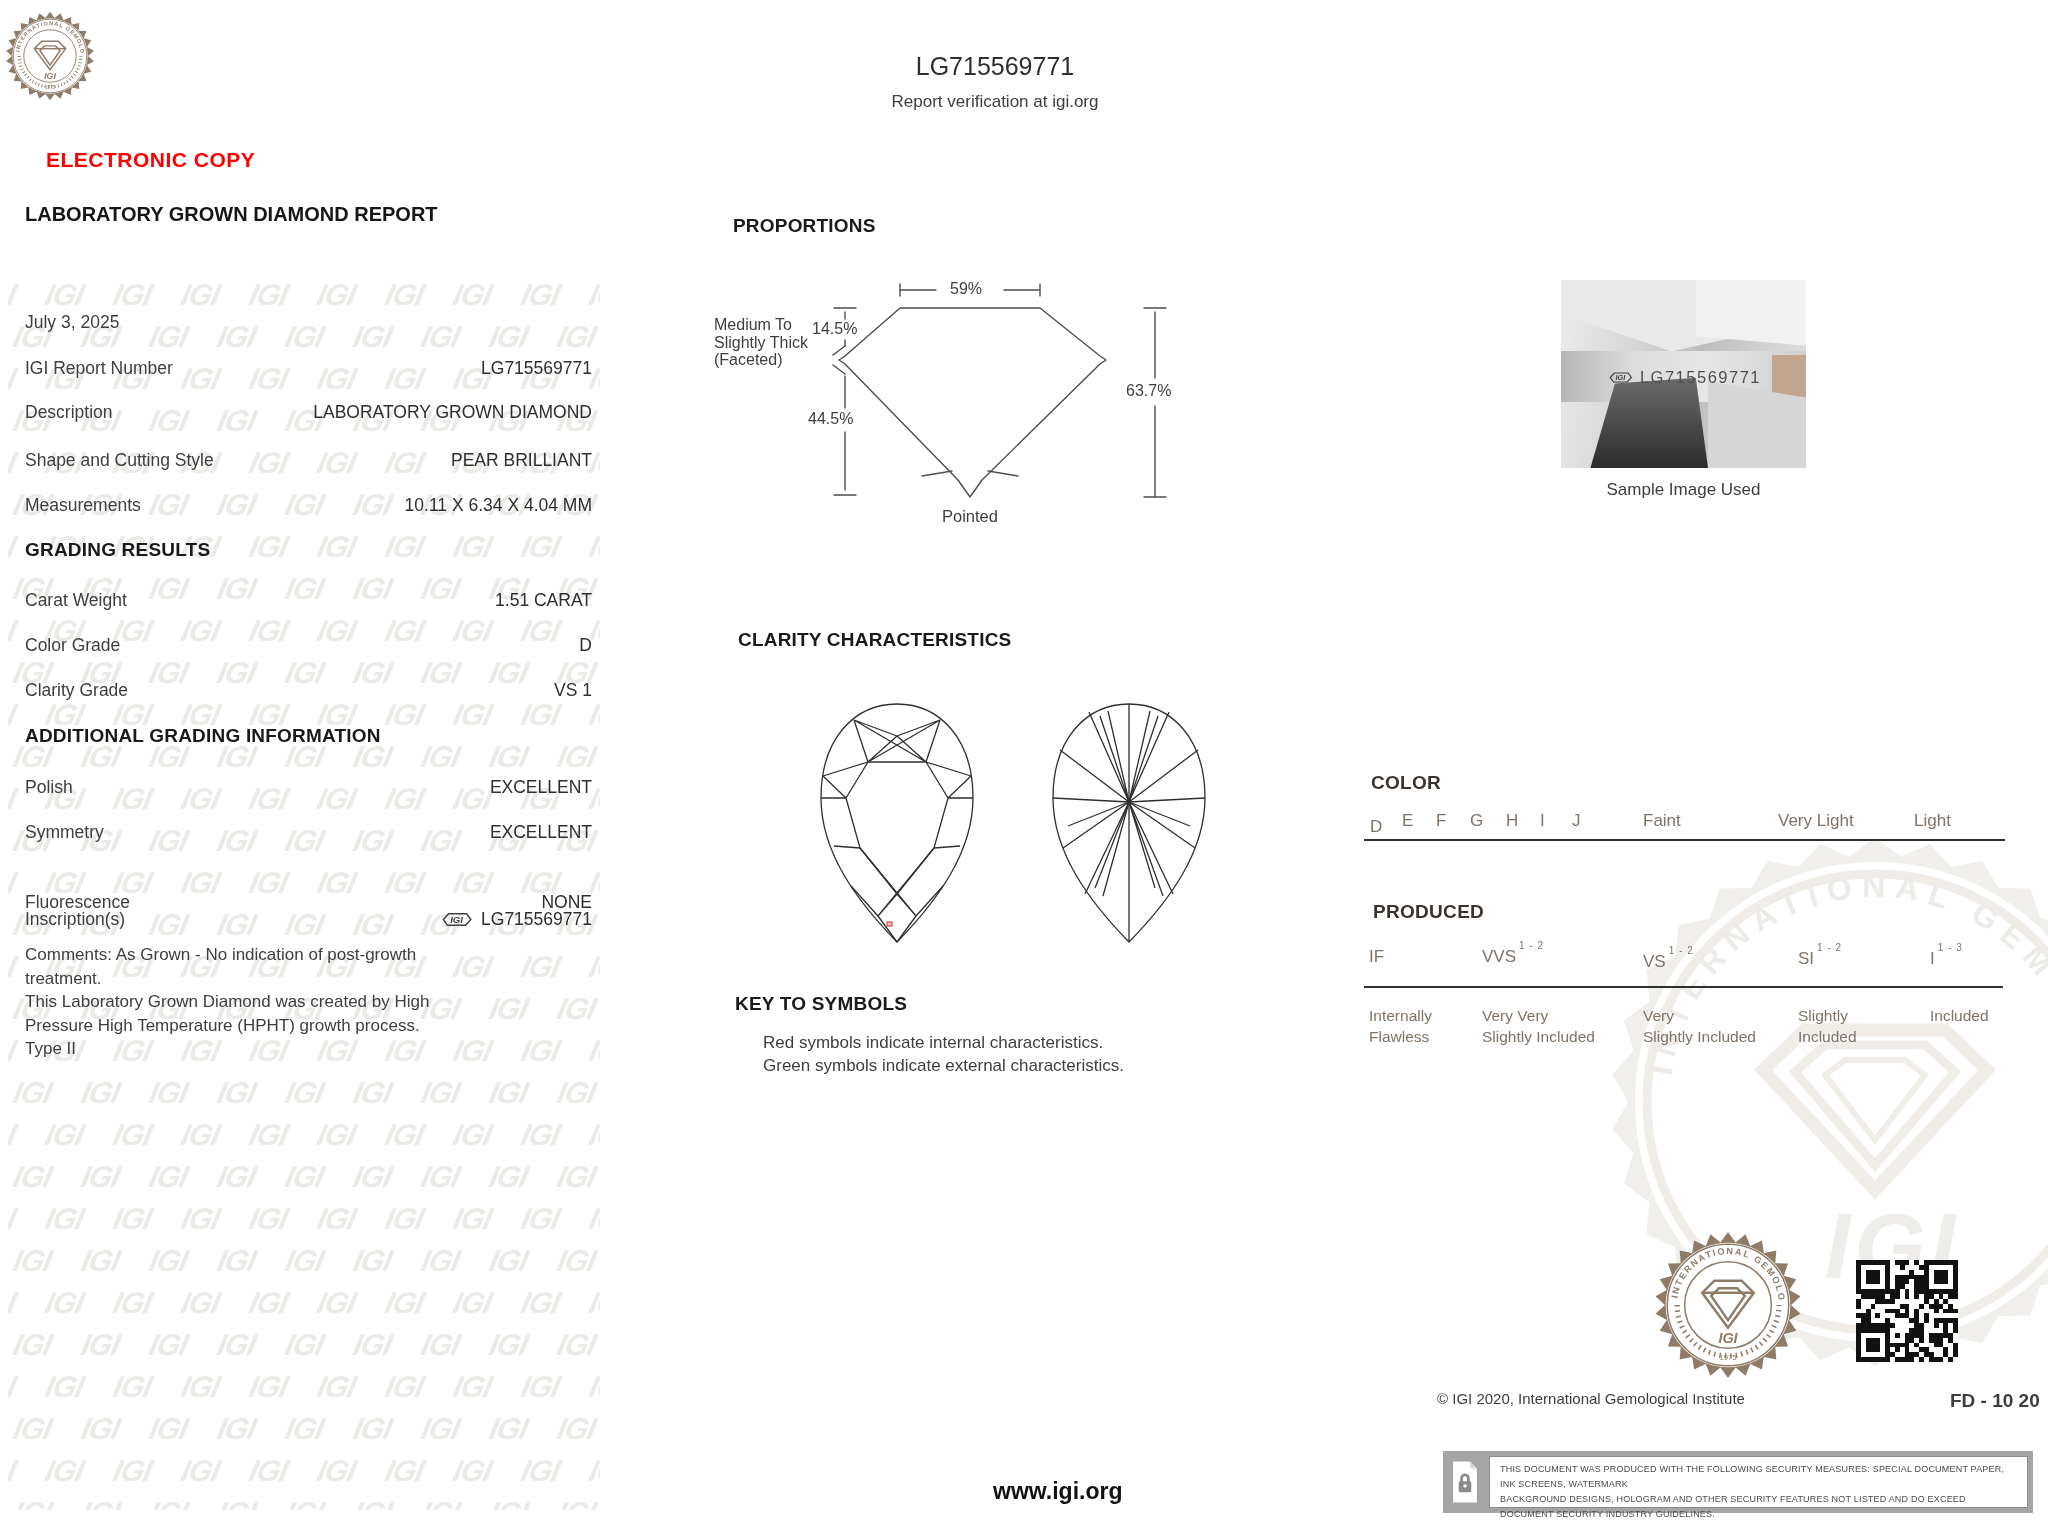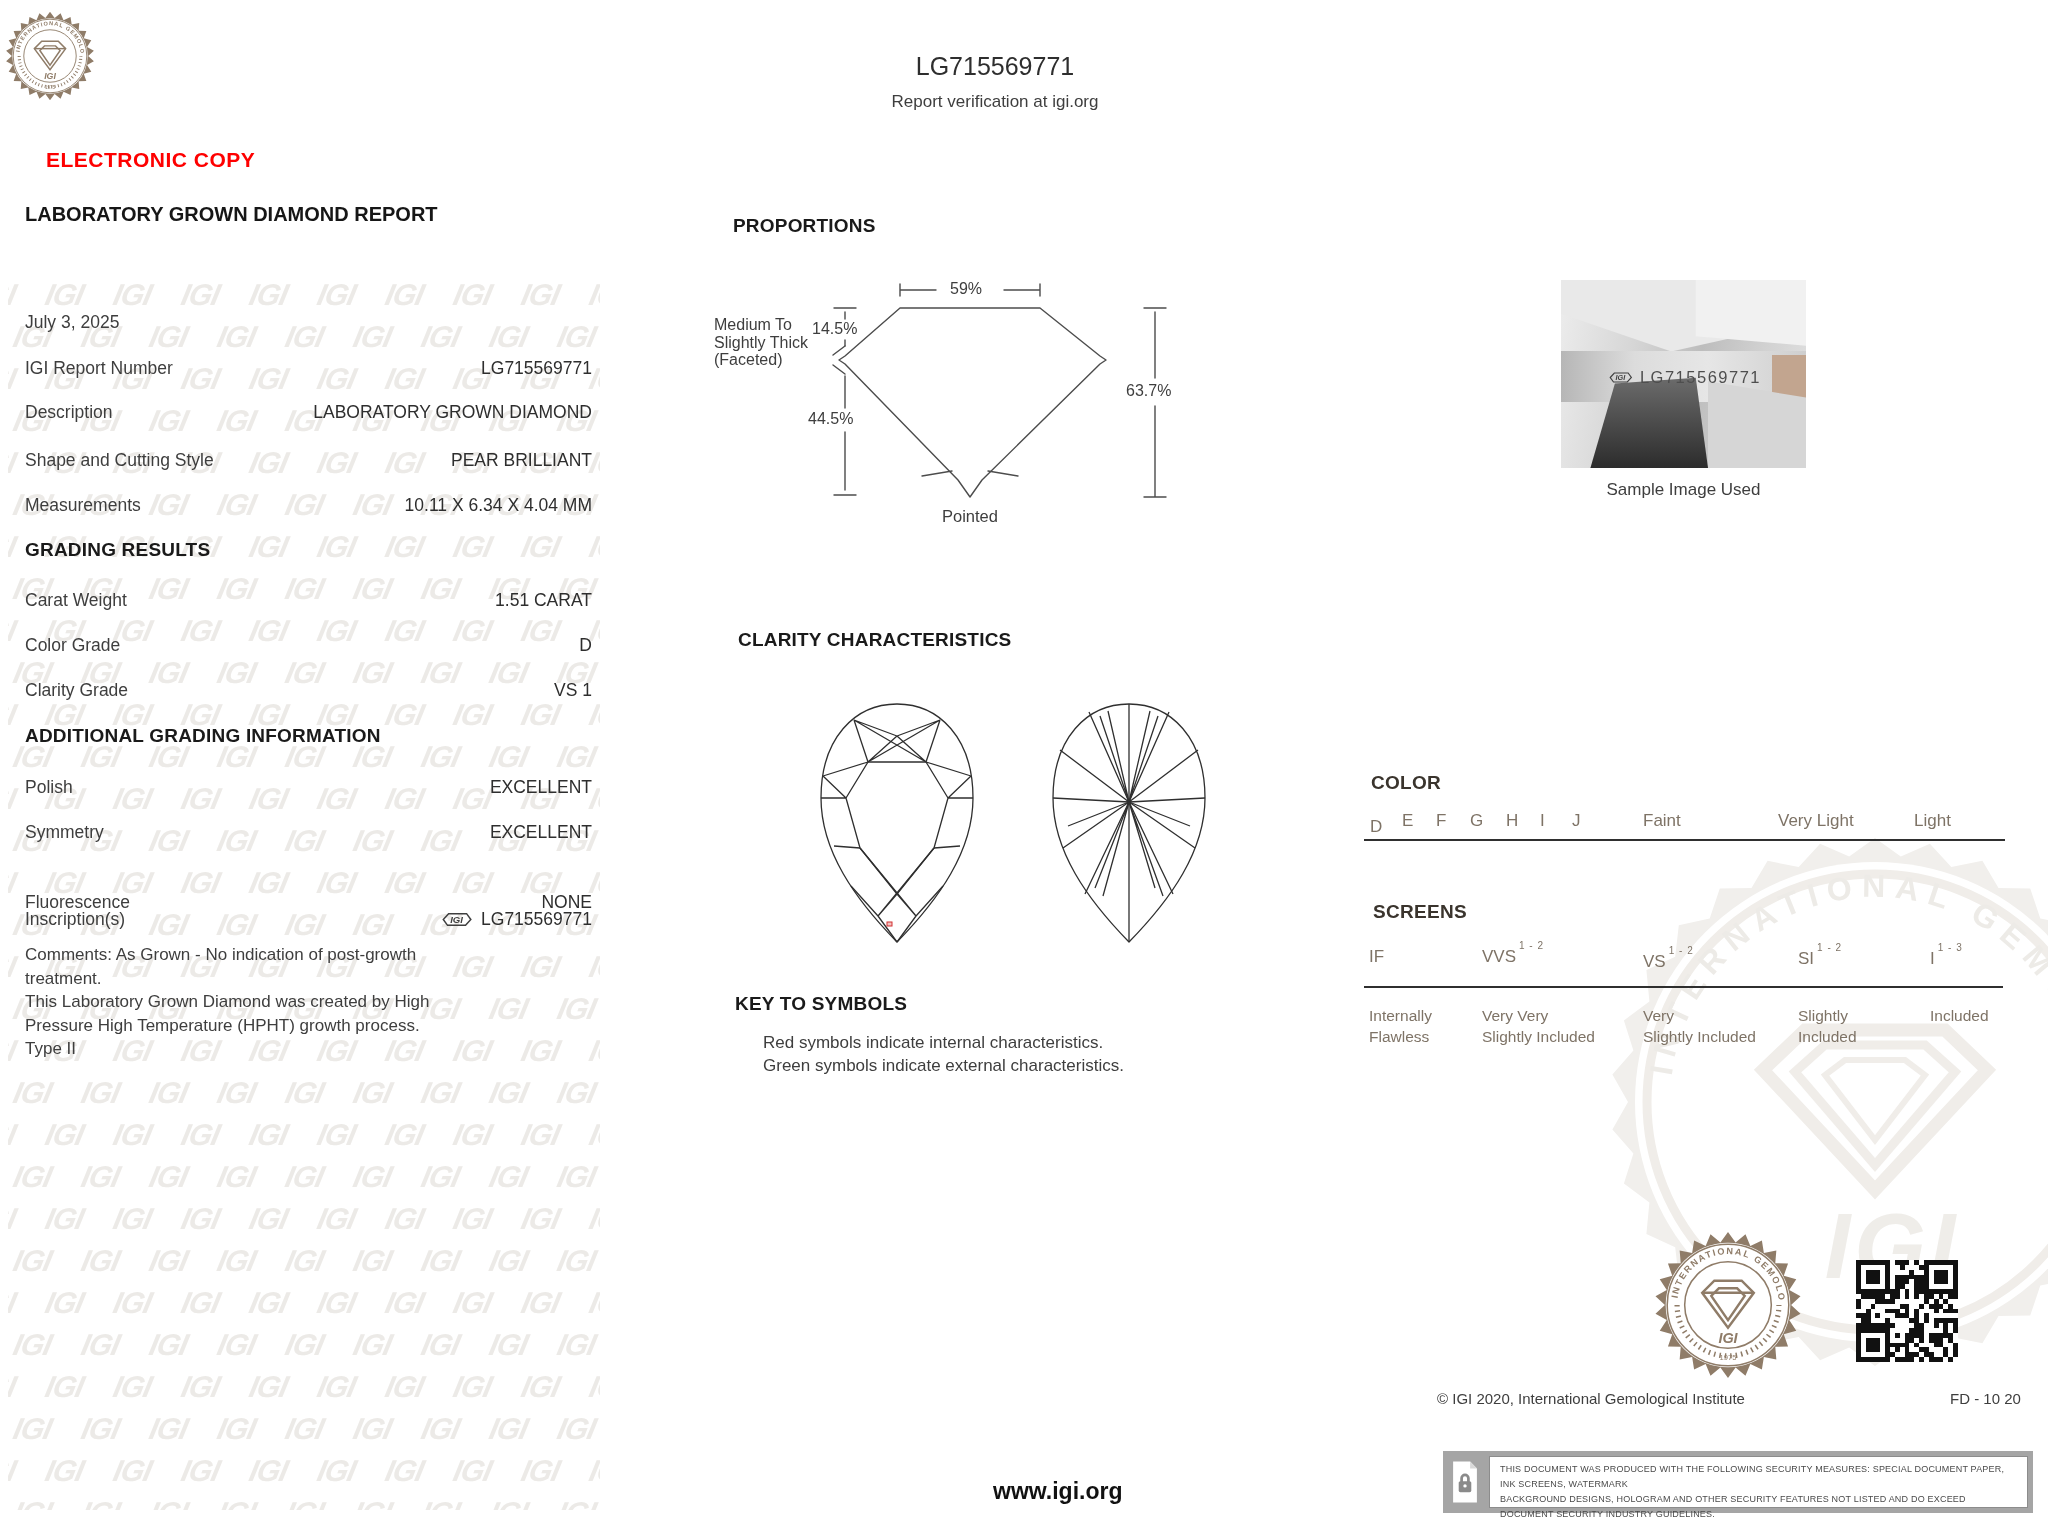--- a/index.html
+++ b/index.html
@@ -513,21 +513,21 @@
   <span class="abs z scale-letter" style="left:1436px;top:811px;">F</span>
   <span class="abs z scale-letter" style="left:1470px;top:811px;">G</span>
   <span class="abs z scale-letter" style="left:1506px;top:811px;">H</span>
   <span class="abs z scale-letter" style="left:1540px;top:811px;">I</span>
   <span class="abs z scale-letter" style="left:1572px;top:811px;">J</span>
   <span class="abs z scale-letter" style="left:1643px;top:811px;">Faint</span>
   <span class="abs z scale-letter" style="left:1778px;top:811px;">Very Light</span>
   <span class="abs z scale-letter" style="left:1914px;top:811px;">Light</span>
   <div class="abs z scale-line" style="left:1364px;top:839px;width:641px;"></div>
 
-  <div class="abs z scale-head" style="left:1373px;top:901px;">SCREENS</div>
+  <div class="abs z scale-head" style="left:1373px;top:901px;">PRODUCED</div>
   <span class="abs z cl-code" style="left:1369px;top:946px;"><b style="font-weight:normal">IF</b><sup></sup></span>
   <span class="abs z cl-code" style="left:1482px;top:946px;"><b style="font-weight:normal">VVS</b><sup>1 - 2</sup></span>
   <span class="abs z cl-code" style="left:1643px;top:951px;"><b style="font-weight:normal">VS</b><sup>1 - 2</sup></span>
   <span class="abs z cl-code" style="left:1798px;top:948px;"><b style="font-weight:normal">SI</b><sup>1 - 2</sup></span>
   <span class="abs z cl-code" style="left:1930px;top:948px;"><b style="font-weight:normal">I</b><sup>1 - 3</sup></span>
   <div class="abs z scale-line" style="left:1364px;top:986px;width:639px;"></div>
   <div class="abs z cl-desc" style="left:1369px;top:1005px;">Internally
 Flawless</div>
   <div class="abs z cl-desc" style="left:1482px;top:1005px;">Very Very
 Slightly Included</div>
@@ -809,21 +809,21 @@
       <rect x="10" y="20" width="1" height="1" fill="#111"></rect>
       <rect x="11" y="20" width="1" height="1" fill="#111"></rect>
       <rect x="13" y="20" width="1" height="1" fill="#111"></rect>
       <rect x="15" y="20" width="1" height="1" fill="#111"></rect>
       <rect x="16" y="20" width="1" height="1" fill="#111"></rect>
       <rect x="17" y="20" width="1" height="1" fill="#111"></rect>
       <rect x="19" y="20" width="1" height="1" fill="#111"></rect>
     </svg>
 
   <div class="abs z" style="left:1437px;top:1390px;font-size:15px;">© IGI 2020, International Gemological Institute</div>
-  <div class="abs z" style="left:1950px;top:1390px;font-size:15px;">FD - 10 20</div>
+  <div class="abs z" style="left:1950px;top:1390px;font-size:19px;font-weight:bold;">FD - 10 20</div>
 
   <div class="abs z" style="left:993px;top:1478px;font-size:23px;font-weight:bold;color:#111;">www.igi.org</div>
 
   <div id="sec-box" class="abs z" style="left:1443px;top:1451px;width:590px;height:62px;">
     <svg width="34" height="46" viewBox="0 0 20 26" style="align-self:center;">
       <path d="M3,1 h10 l4,4 v20 h-14 z" fill="#ffffff"></path>
       <path d="M13,1 l4,4 h-4 z" fill="#d9d9d9"></path>
       <path d="M8,13 v-2.2 a2,2 0 0 1 4,0 V13" stroke="#8a8a8a" stroke-width="1.6" fill="none"></path>
       <rect x="6.3" y="12.5" width="7.4" height="6.5" rx="1" fill="#8a8a8a"></rect>
       <circle cx="10" cy="15.3" r="1" fill="#ffffff"></circle>

